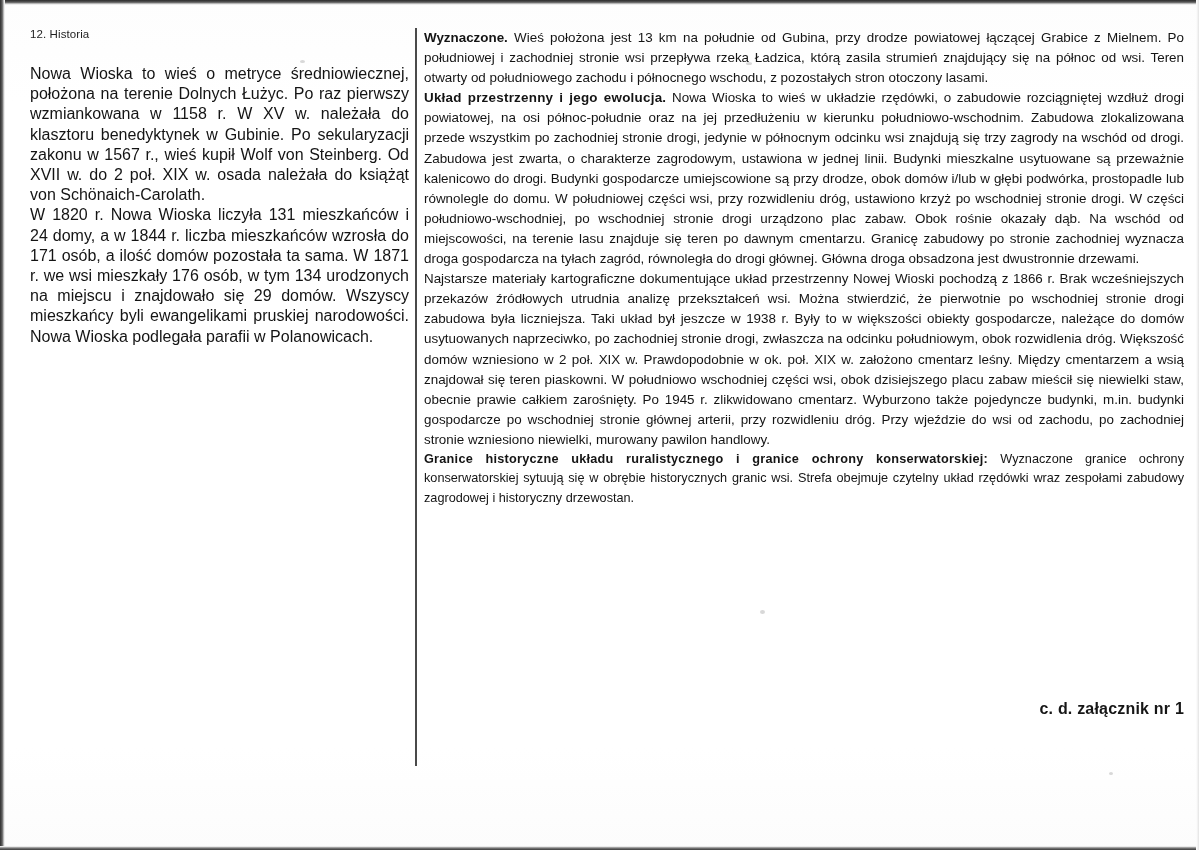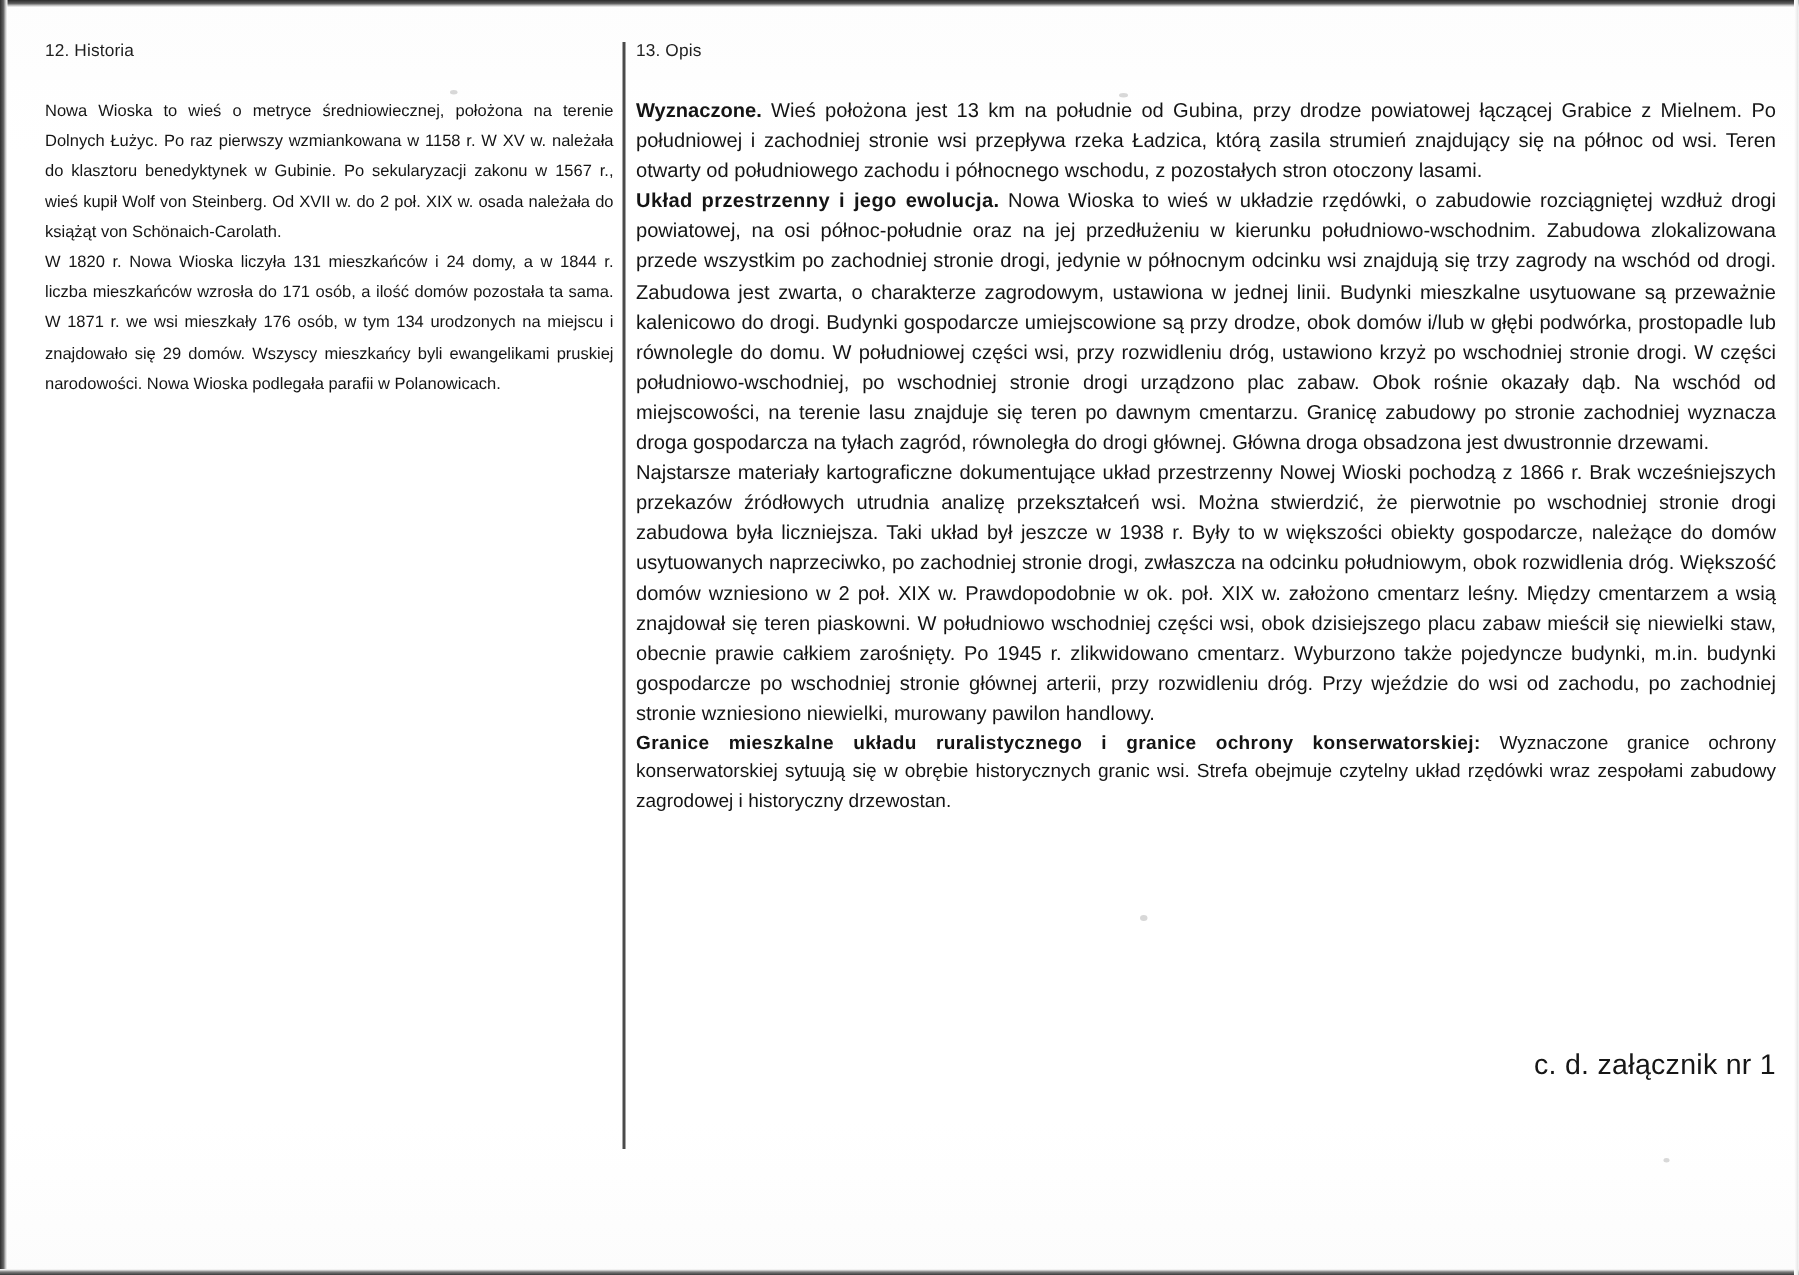--- a/index.html
+++ b/index.html
@@ -76,21 +76,21 @@
 
   
   .body-text {
     font-size: 13.4px;
     line-height: 20.1px;
     text-align: justify;
     color: #141414;
     margin: 0;
     hyphens: none;
   }
-  .col-left .body-text { font-size: 11px; line-height: 20.2px; }
+  .col-left .body-text { font-size: 16px; line-height: 20.2px; }
 
   .para { margin: 0; text-align: justify; }
   .para + .para { margin-top: 0px; }
 
   .block-gap { margin-top: 17px; }
 
   .lead {
     font-weight: bold;
   }
   .lead-spaced {
@@ -102,22 +102,22 @@
     font-size: 12.7px;
     line-height: 19.3px;
   }
 
   .footer-note {
     position: absolute;
     left: 424px;
     width: 760px;
     top: 700px;
     text-align: right;
-    font-size: 19px;
-    font-weight: normal;
+    font-size: 16px;
+    font-weight: bold;
     color: #161616;
     letter-spacing: 0.2px;
   }
 
   
   .speck {
     position: absolute;
     background: #d8d8d8;
     border-radius: 50%;
     pointer-events: none;
@@ -145,32 +145,31 @@
     <div class="col col-left">
       <div class="field-label">12. Historia</div>
 
       <div class="body-text">
         <p class="para">Nowa Wioska to wieś o metryce średniowiecznej, położona na terenie Dolnych Łużyc. Po raz pierwszy wzmiankowana w 1158 r. W XV w. należała do klasztoru benedyktynek w Gubinie. Po sekularyzacji zakonu w 1567 r., wieś kupił Wolf von Steinberg. Od XVII w. do 2 poł. XIX w. osada należała do książąt von Schönaich-Carolath.</p>
         <p class="para">W 1820 r. Nowa Wioska liczyła 131 mieszkańców i 24 domy, a w 1844 r. liczba mieszkańców wzrosła do 171 osób, a ilość domów pozostała ta sama. W 1871 r. we wsi mieszkały 176 osób, w tym 134 urodzonych na miejscu i znajdowało się 29 domów. Wszyscy mieszkańcy byli ewangelikami pruskiej narodowości. Nowa Wioska podlegała parafii w Polanowicach.</p>
       </div>
     </div>
 
     <div class="col col-right">
-      <div class="field-label">13. Opis</div>
 
       <div class="body-text">
 
         <p class="para"><span class="lead">Wyznaczone.</span><span> Wieś położona jest 13 km na południe od Gubina, przy drodze powiatowej łączącej Grabice z Mielnem. Po południowej i zachodniej stronie wsi przepływa rzeka Ładzica, którą zasila strumień znajdujący się na północ od wsi. Teren otwarty od południowego zachodu i północnego wschodu, z pozostałych stron otoczony lasami.</span></p>
 
         <p class="para block-gap"><span class="lead-spaced">Układ przestrzenny i jego ewolucja.</span><span> Nowa Wioska to wieś w układzie rzędówki, o zabudowie rozciągniętej wzdłuż drogi powiatowej, na osi północ-południe oraz na jej przedłużeniu w kierunku południowo-wschodnim. Zabudowa zlokalizowana przede wszystkim po zachodniej stronie drogi, jedynie w północnym odcinku wsi znajdują się trzy zagrody na wschód od drogi. Zabudowa jest zwarta, o charakterze zagrodowym, ustawiona w jednej linii. Budynki mieszkalne usytuowane są przeważnie kalenicowo do drogi. Budynki gospodarcze umiejscowione są przy drodze, obok domów i/lub w głębi podwórka, prostopadle lub równolegle do domu. W południowej części wsi, przy rozwidleniu dróg, ustawiono krzyż po wschodniej stronie drogi. W części południowo-wschodniej, po wschodniej stronie drogi urządzono plac zabaw. Obok rośnie okazały dąb. Na wschód od miejscowości, na terenie lasu znajduje się teren po dawnym cmentarzu. Granicę zabudowy po stronie zachodniej wyznacza droga gospodarcza na tyłach zagród, równoległa do drogi głównej. Główna droga obsadzona jest dwustronnie drzewami.</span></p>
 
         <p class="para">Najstarsze materiały kartograficzne dokumentujące układ przestrzenny Nowej Wioski pochodzą z 1866 r. Brak wcześniejszych przekazów źródłowych utrudnia analizę przekształceń wsi. Można stwierdzić, że pierwotnie po wschodniej stronie drogi zabudowa była liczniejsza. Taki układ był jeszcze w 1938 r. Były to w większości obiekty gospodarcze, należące do domów usytuowanych naprzeciwko, po zachodniej stronie drogi, zwłaszcza na odcinku południowym, obok rozwidlenia dróg. Większość domów wzniesiono w 2 poł. XIX w. Prawdopodobnie w ok. poł. XIX w. założono cmentarz leśny. Między cmentarzem a wsią znajdował się teren piaskowni. W południowo wschodniej części wsi, obok dzisiejszego placu zabaw mieścił się niewielki staw, obecnie prawie całkiem zarośnięty. Po 1945 r. zlikwidowano cmentarz. Wyburzono także pojedyncze budynki, m.in. budynki gospodarcze po wschodniej stronie głównej arterii, przy rozwidleniu dróg. Przy wjeździe do wsi od zachodu, po zachodniej stronie wzniesiono niewielki, murowany pawilon handlowy.</p>
 
 
-        <p class="para block-gap small-block"><span class="lead-spaced">Granice mieszkalne układu ruralistycznego i granice ochrony konserwatorskiej:</span><span> Wyznaczone granice ochrony konserwatorskiej sytuują się w obrębie historycznych granic wsi. Strefa obejmuje czytelny układ rzędówki wraz zespołami zabudowy zagrodowej i historyczny drzewostan.</span></p>
+        <p class="para block-gap small-block"><span class="lead-spaced">Granice historyczne układu ruralistycznego i granice ochrony konserwatorskiej:</span><span> Wyznaczone granice ochrony konserwatorskiej sytuują się w obrębie historycznych granic wsi. Strefa obejmuje czytelny układ rzędówki wraz zespołami zabudowy zagrodowej i historyczny drzewostan.</span></p>
 
       </div>
     </div>
 
   </div>
 
   <div class="footer-note">c. d. załącznik nr 1</div>
 
 </div>
 

